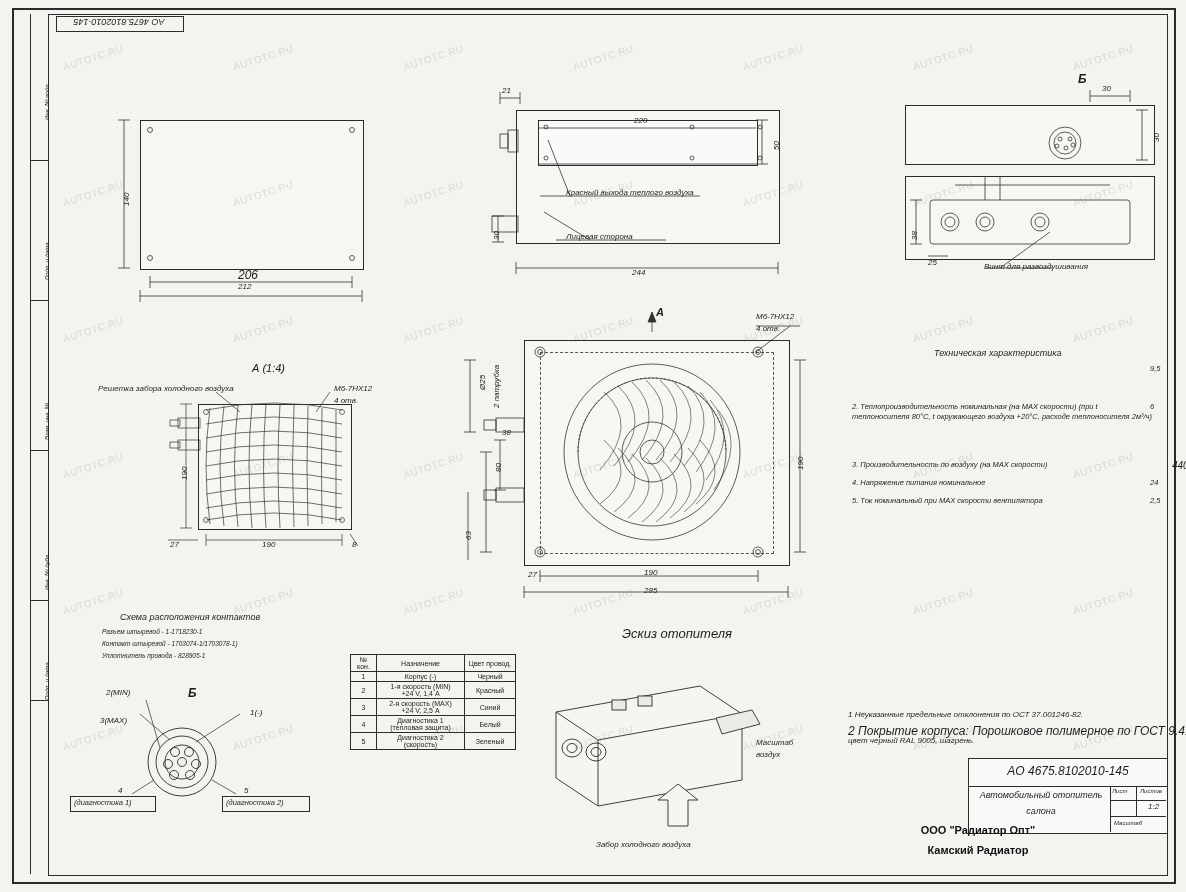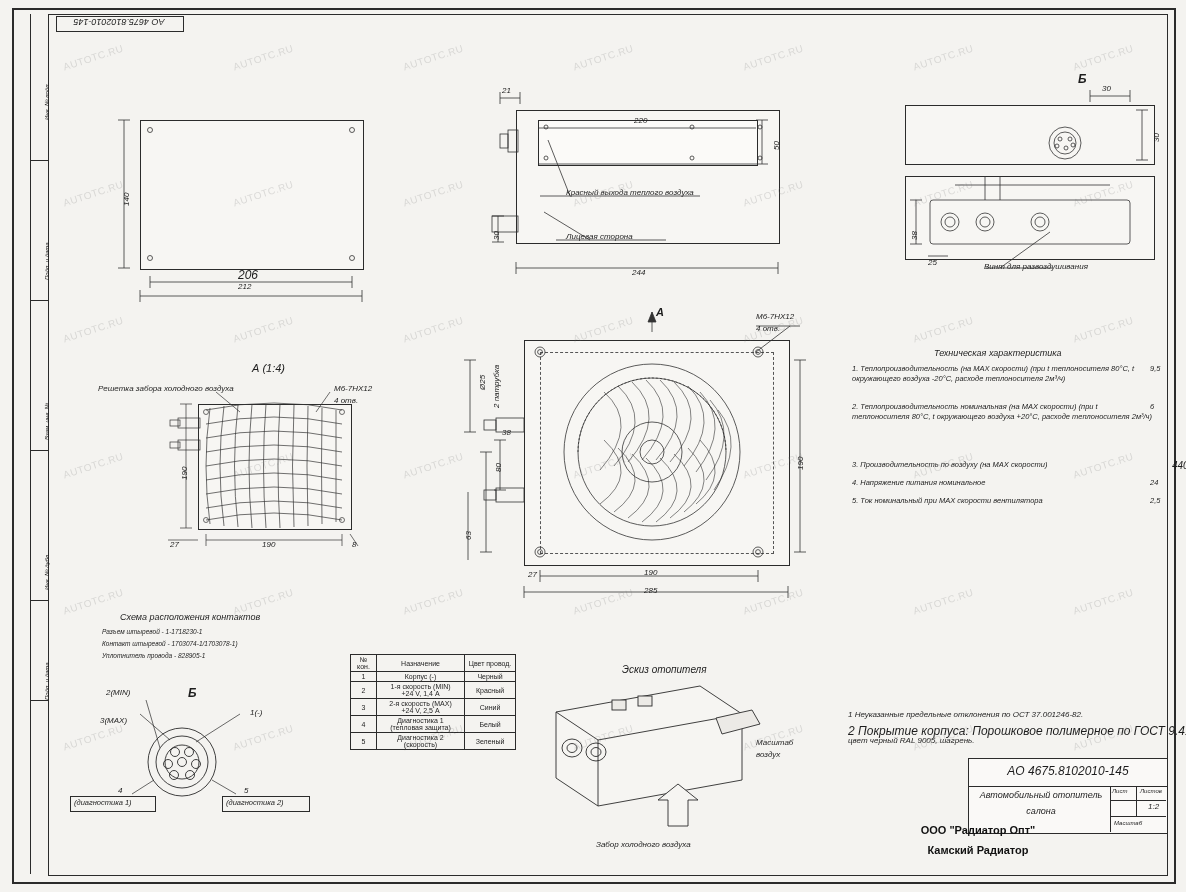--- a/index.html
+++ b/index.html
@@ -272,24 +272,23 @@
     <div class="txt it" style="left:756px;top:324px;font-size:8px;">4 отв.</div>
     <div class="txt rot90 it" style="left:492px;top:408px;font-size:8px;">2 патрубка</div>
     <div class="txt rot90 it" style="left:478px;top:390px;font-size:8px;">Ø25</div>
     <div class="txt it" style="left:502px;top:428px;font-size:8px;">38</div>
     <div class="txt rot90 it" style="left:494px;top:472px;font-size:8px;">80</div>
     <div class="txt rot90 it" style="left:464px;top:540px;font-size:8px;">63</div>
     <div class="txt it" style="left:644px;top:568px;font-size:8px;">190</div>
     <div class="txt it" style="left:528px;top:570px;font-size:8px;">27</div>
     <div class="txt it" style="left:644px;top:586px;font-size:8px;">285</div>
     <div class="txt rot90 it" style="left:796px;top:470px;font-size:8px;">190</div>
-    <div class="txt it" style="left:622px;top:664px;font-size:10px;">Эскиз отопителя</div>
+    <div class="txt it" style="left:622px;top:626px;font-size:13px;">Эскиз отопителя</div>
 
     <div class="txt it" style="left:934px;top:348px;font-size:9px;">Техническая характеристика</div>
-    <div class="txt it" style="left:852px;top:364px;width:300px;font-size:7.5px;line-height:10px;white-space:normal;">1. Теплопроизводительность (на MAX скорости) (при t теплоносителя 80°C, t окружающего воздуха -20°C, расходе теплоносителя 2м³/ч)</div>
     <div class="txt it" style="left:1150px;top:364px;font-size:7.5px;">9,5</div>
     <div class="txt it" style="left:852px;top:402px;width:300px;font-size:7.5px;line-height:10px;white-space:normal;">2. Теплопроизводительность номинальная (на MAX скорости) (при t теплоносителя 80°C, t окружающего воздуха +20°C, расходе теплоносителя 2м³/ч)</div>
     <div class="txt it" style="left:1150px;top:402px;font-size:7.5px;">6</div>
     <div class="txt it" style="left:852px;top:460px;width:300px;font-size:7.5px;line-height:10px;white-space:normal;">3. Производительность по воздуху (на MAX скорости)</div>
     <div class="txt it" style="left:1150px;top:460px;font-size:10px;margin-left:22px;">440</div>
     <div class="txt it" style="left:852px;top:478px;width:300px;font-size:7.5px;line-height:10px;white-space:normal;">4. Напряжение питания номинальное</div>
     <div class="txt it" style="left:1150px;top:478px;font-size:7.5px;">24</div>
     <div class="txt it" style="left:852px;top:496px;width:300px;font-size:7.5px;line-height:10px;white-space:normal;">5. Ток номинальный при MAX скорости вентилятора</div>
     <div class="txt it" style="left:1150px;top:496px;font-size:7.5px;">2,5</div>
 

